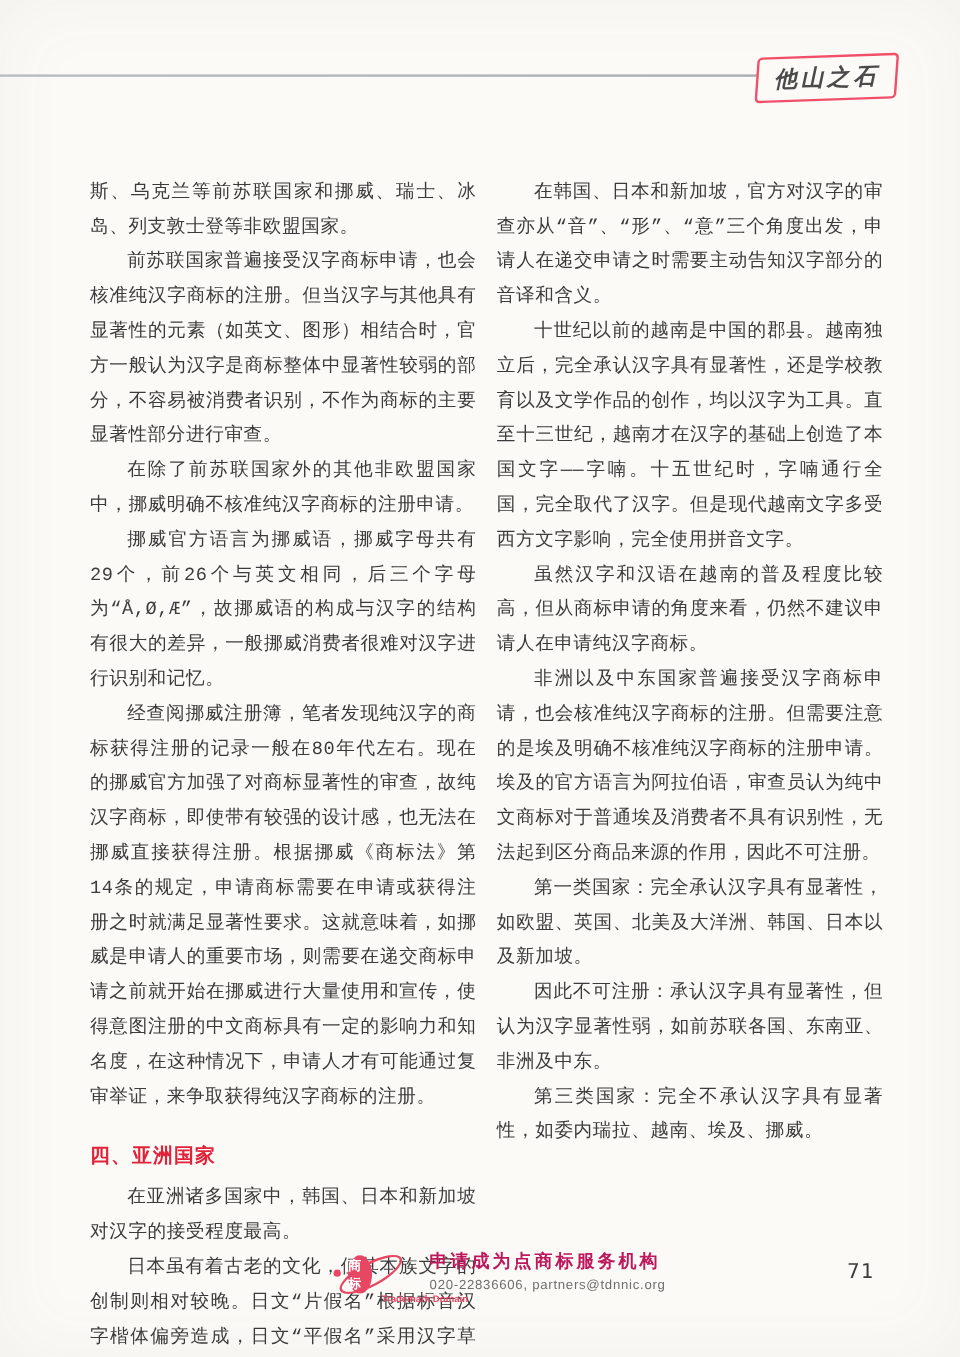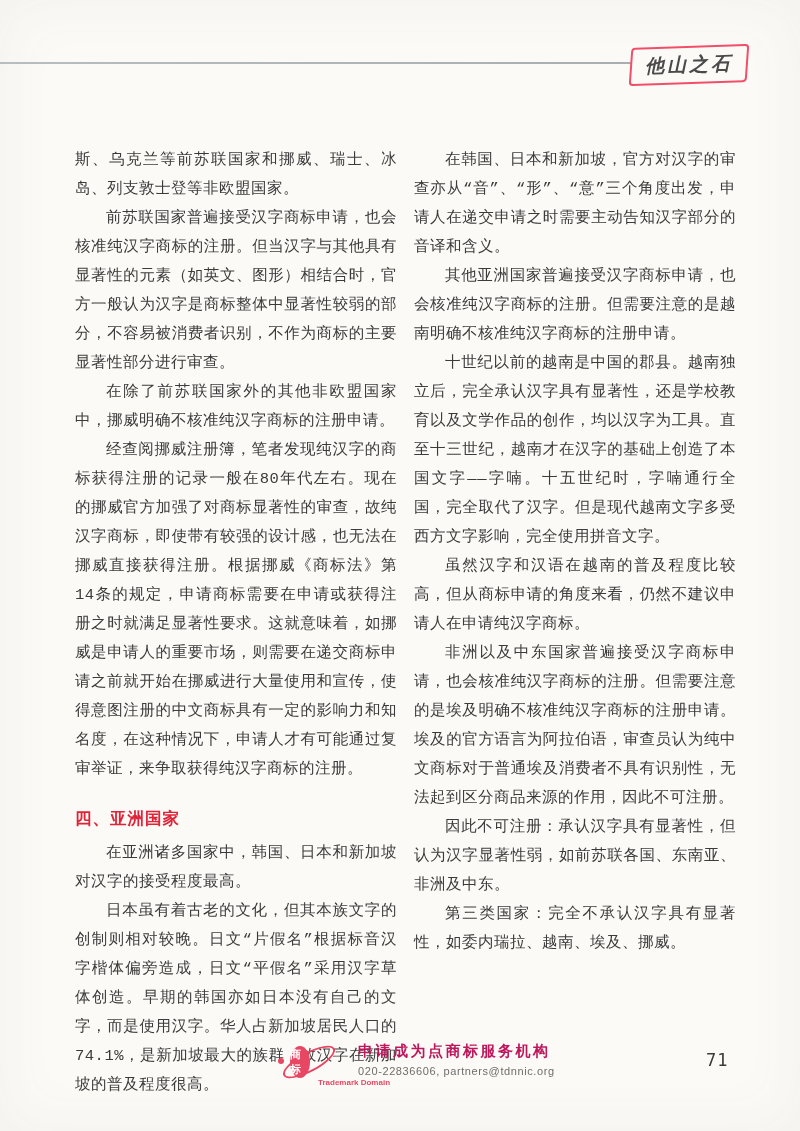--- a/index.html
+++ b/index.html
@@ -96,31 +96,32 @@
 
   <div class="corner-tag">
     <span>他山之石</span>
   </div>
 
   <div class="content">
     <div class="col">
         <p class="para noindent">斯、乌克兰等前苏联国家和挪威、瑞士、冰岛、列支敦士登等非欧盟国家。</p>
         <p class="para">前苏联国家普遍接受汉字商标申请，也会核准纯汉字商标的注册。但当汉字与其他具有显著性的元素（如英文、图形）相结合时，官方一般认为汉字是商标整体中显著性较弱的部分，不容易被消费者识别，不作为商标的主要显著性部分进行审查。</p>
         <p class="para">在除了前苏联国家外的其他非欧盟国家中，挪威明确不核准纯汉字商标的注册申请。</p>
+        <p class="para">挪威官方语言为挪威语，挪威字母共有29个，前26个与英文相同，后三个字母为“Å,Ø,Æ”，故挪威语的构成与汉字的结构有很大的差异，一般挪威消费者很难对汉字进行识别和记忆。</p>
         <p class="para">经查阅挪威注册簿，笔者发现纯汉字的商标获得注册的记录一般在80年代左右。现在的挪威官方加强了对商标显著性的审查，故纯汉字商标，即使带有较强的设计感，也无法在挪威直接获得注册。根据挪威《商标法》第14条的规定，申请商标需要在申请或获得注册之时就满足显著性要求。这就意味着，如挪威是申请人的重要市场，则需要在递交商标申请之前就开始在挪威进行大量使用和宣传，使得意图注册的中文商标具有一定的影响力和知名度，在这种情况下，申请人才有可能通过复审举证，来争取获得纯汉字商标的注册。</p>
         <h3 class="sec-heading">四、亚洲国家</h3>
         <p class="para">在亚洲诸多国家中，韩国、日本和新加坡对汉字的接受程度最高。</p>
         <p class="para">日本虽有着古老的文化，但其本族文字的创制则相对较晚。日文“片假名”根据标音汉字楷体偏旁造成，日文“平假名”采用汉字草体创造。早期的韩国亦如日本没有自己的文字，而是使用汉字。华人占新加坡居民人口的 74.1%，是新加坡最大的族群，故汉字在新加坡的普及程度很高。</p>
       </div>
     <div class="col">
         <p class="para">在韩国、日本和新加坡，官方对汉字的审查亦从“音”、“形”、“意”三个角度出发，申请人在递交申请之时需要主动告知汉字部分的音译和含义。</p>
-        <p class="para">其他亚洲国家普遍接受汉字商标申请，也会核准纯汉字商标的注册。但需要注意的是越南明确不核准纯汉字商标的注册申请。</p>
         <p class="para">十世纪以前的越南是中国的郡县。越南独立后，完全承认汉字具有显著性，还是学校教育以及文学作品的创作，均以汉字为工具。直至十三世纪，越南才在汉字的基础上创造了本国文字——字喃。十五世纪时，字喃通行全国，完全取代了汉字。但是现代越南文字多受西方文字影响，完全使用拼音文字。</p>
         <p class="para">虽然汉字和汉语在越南的普及程度比较高，但从商标申请的角度来看，仍然不建议申请人在申请纯汉字商标。</p>
         <p class="para">非洲以及中东国家普遍接受汉字商标申请，也会核准纯汉字商标的注册。但需要注意的是埃及明确不核准纯汉字商标的注册申请。埃及的官方语言为阿拉伯语，审查员认为纯中文商标对于普通埃及消费者不具有识别性，无法起到区分商品来源的作用，因此不可注册。</p>
+        <p class="para">第一类国家：完全承认汉字具有显著性，如欧盟、英国、北美及大洋洲、韩国、日本以及新加坡。</p>
         <p class="para">因此不可注册：承认汉字具有显著性，但认为汉字显著性弱，如前苏联各国、东南亚、非洲及中东。</p>
         <p class="para">第三类国家：完全不承认汉字具有显著性，如委内瑞拉、越南、埃及、挪威。</p>
       </div>
   </div>
 
   <div class="footer">
     <div class="brandmark">
       <div class="orbit-dot"></div>
       <div class="orbit"></div>
       <div class="globe">

